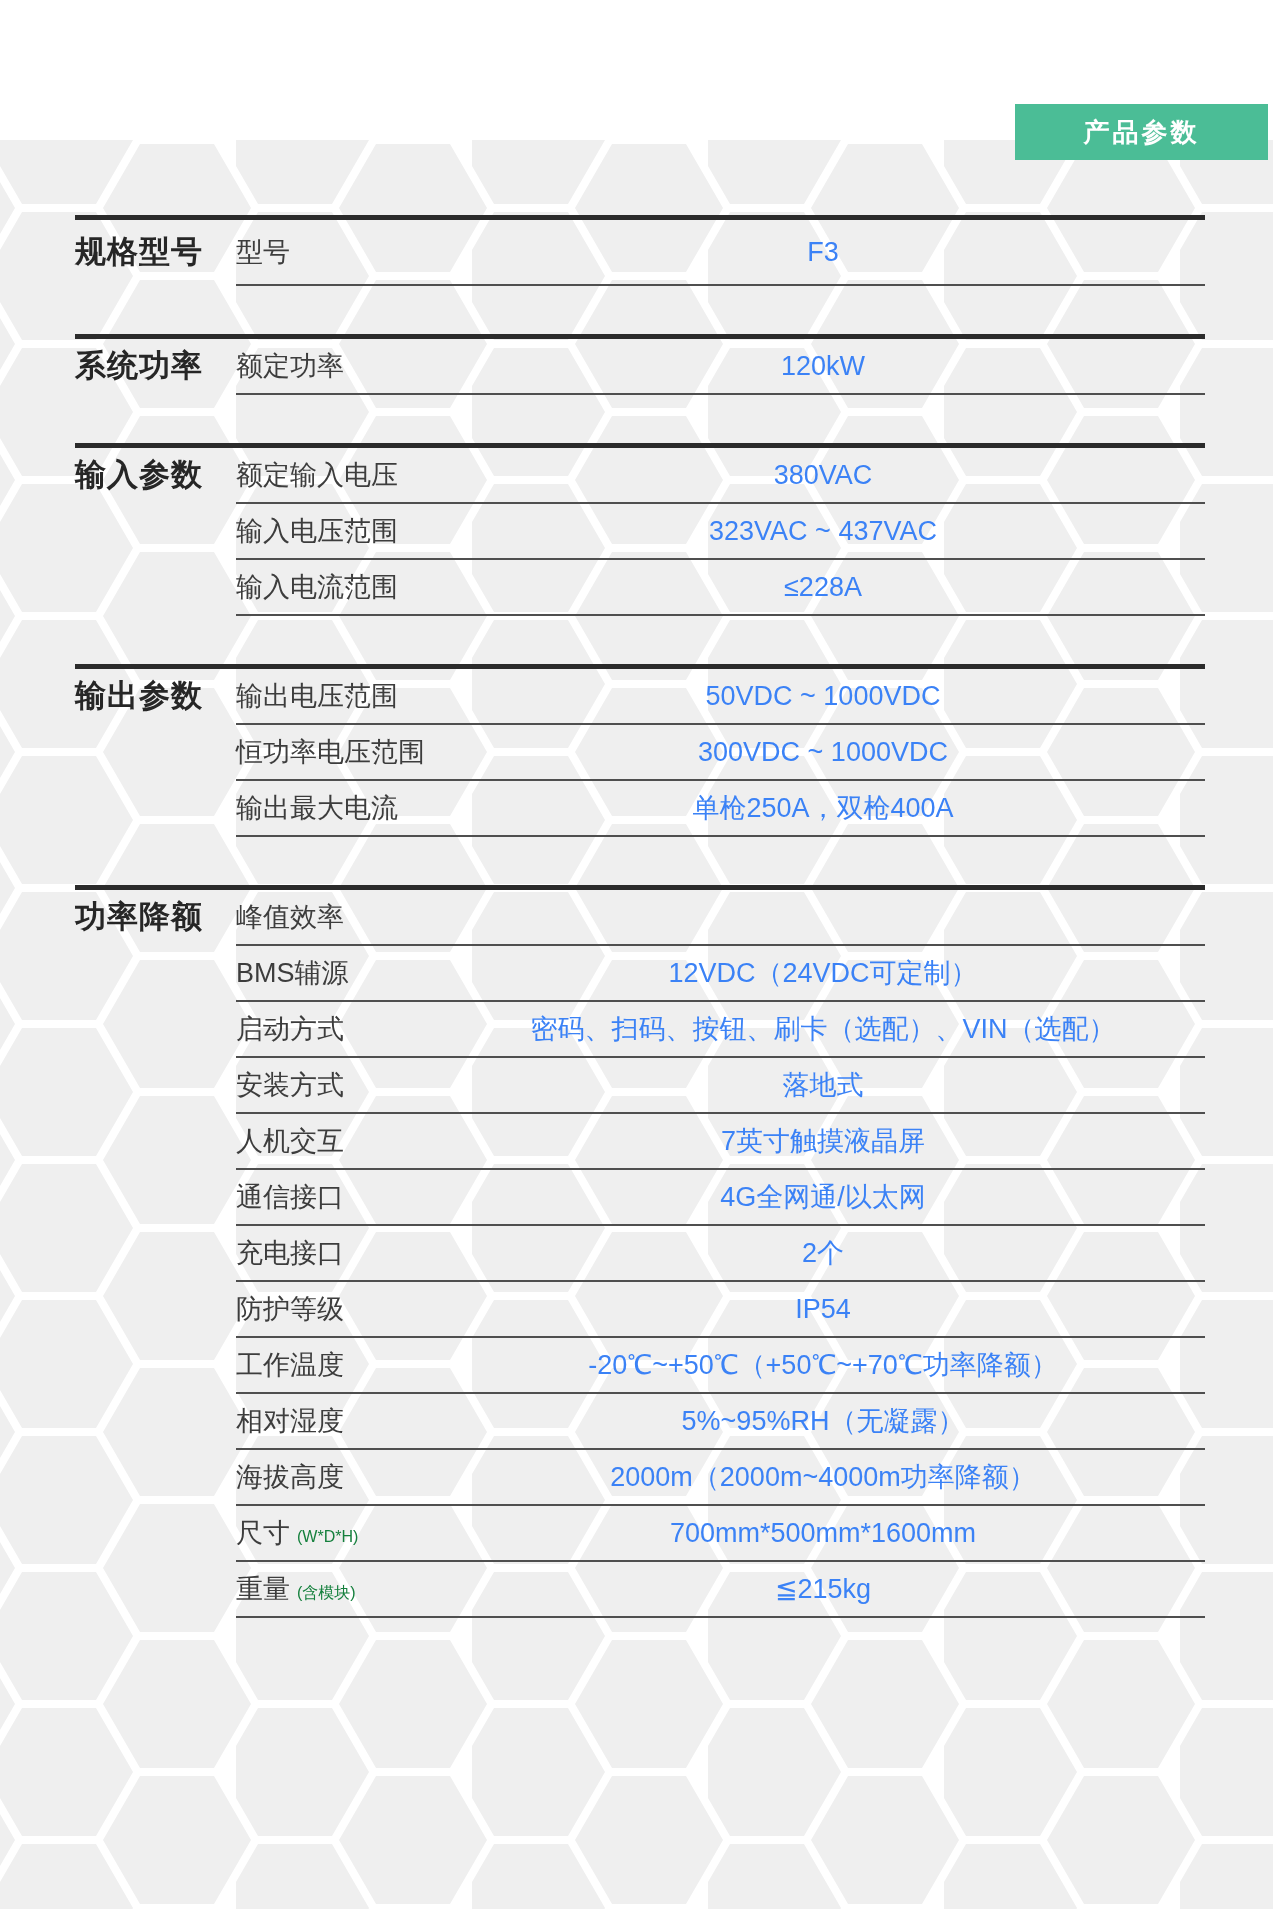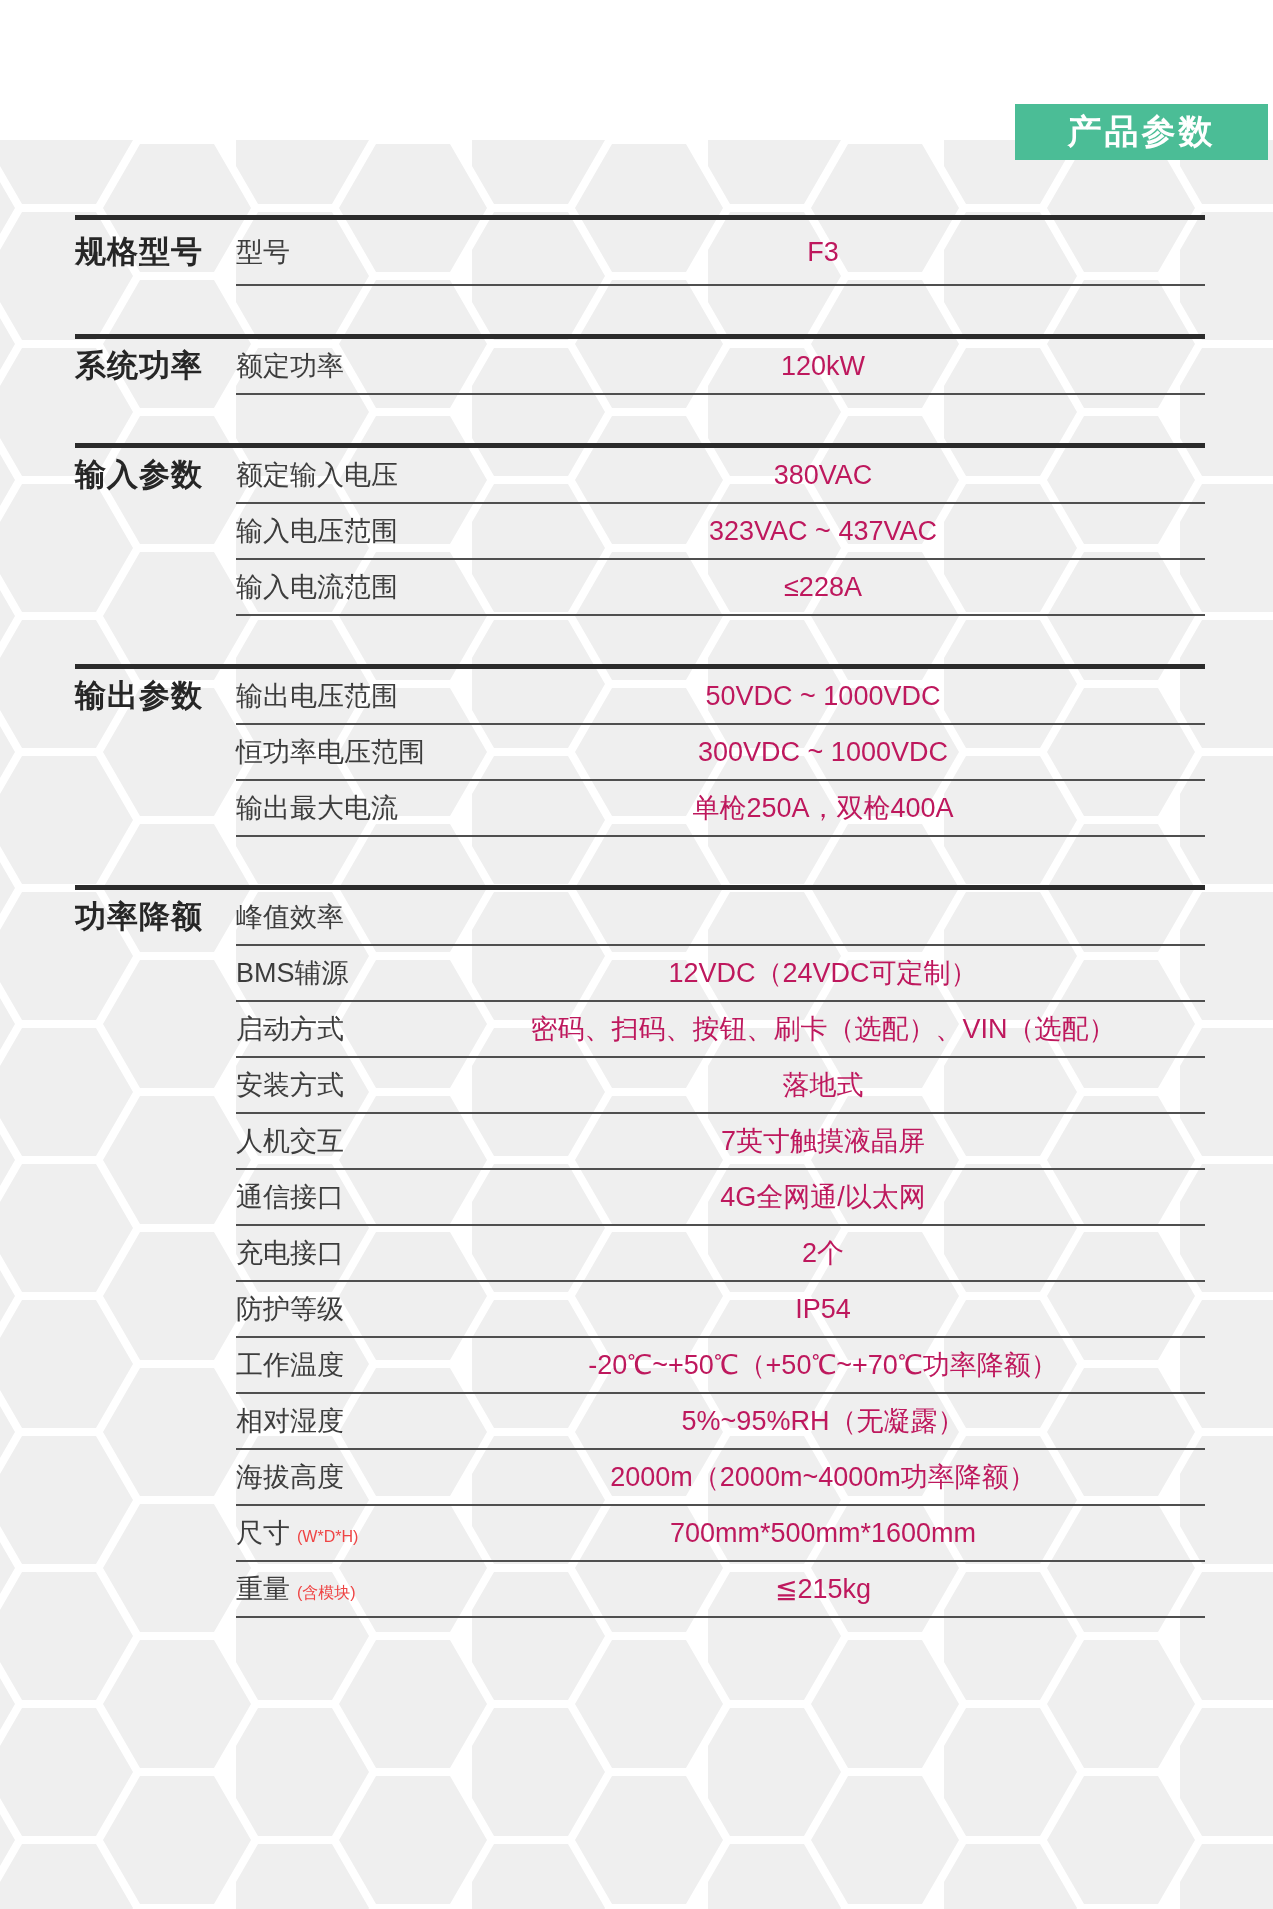--- a/index.html
+++ b/index.html
@@ -7,21 +7,21 @@
     width:1273px;height:1909px;position:relative;overflow:hidden;
     background:#ffffff;
     font-family:"Liberation Sans", sans-serif;
     color:#3d3d3d;
   }
   .hexbg{position:absolute;left:0;top:140px;z-index:0;}
   .badge{
     position:absolute;left:1015px;top:104px;width:253px;height:56px;
     background:#4BBD96;z-index:2;
     display:flex;align-items:center;justify-content:center;
-    color:#ffffff;font-size:34px;font-weight:700;letter-spacing:3px;
+    color:#ffffff;font-size:26px;font-weight:700;letter-spacing:3px;
   }
   .spec-table{
     position:absolute;left:75px;top:215px;width:1130px;z-index:1;
   }
   .section{border-top:5px solid #2b2b2b;display:flex;}
   .section + .section{margin-top:48px;}
   .section-title{
     width:161px;flex:0 0 161px;
     font-size:31px;font-weight:700;color:#262626;
     height:54px;display:flex;align-items:center;
@@ -32,23 +32,23 @@
   .rows{flex:1;min-width:0;}
   .row{
     height:54px;display:flex;align-items:center;
     border-bottom:2px solid #4f4f4f;
   }
   .section.first-tall .row{height:64px;}
   .row-label{
     flex:0 0 205px;font-size:27px;color:#3d3d3d;
     white-space:nowrap;display:flex;align-items:baseline;
   }
-  .row-note{font-size:16px;color:#ef4444;margin-left:7px;}
+  .row-note{font-size:16px;color:#15803d;margin-left:7px;}
   .row-value{
-    flex:1;text-align:center;font-size:27px;color:#be185d;
+    flex:1;text-align:center;font-size:27px;color:#3b82f6;
     white-space:nowrap;
   }
 </style>
 </head>
 <body>
 
 <svg class="hexbg" width="1273" height="1769" xmlns="http://www.w3.org/2000/svg">
   <defs>
     <pattern id="hexpat" patternUnits="userSpaceOnUse" width="236" height="136">
       <polygon points="-15,0 22,-64 96,-64 133,0 96,64 22,64" fill="#EFEFEF"></polygon>

